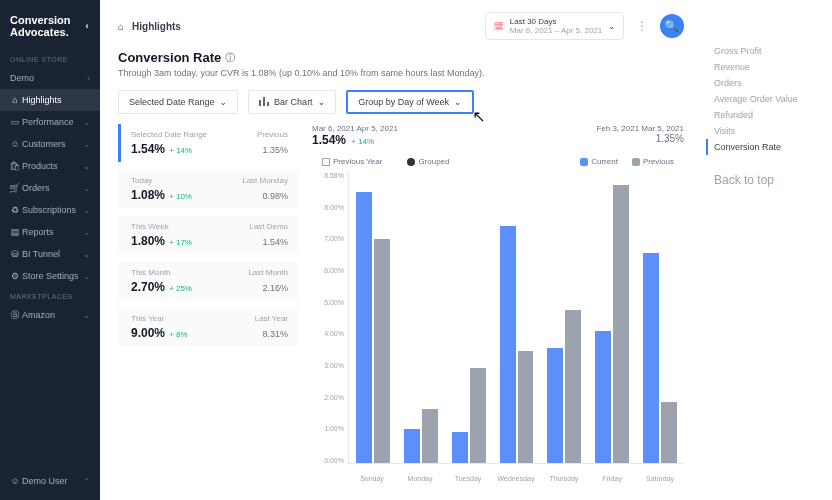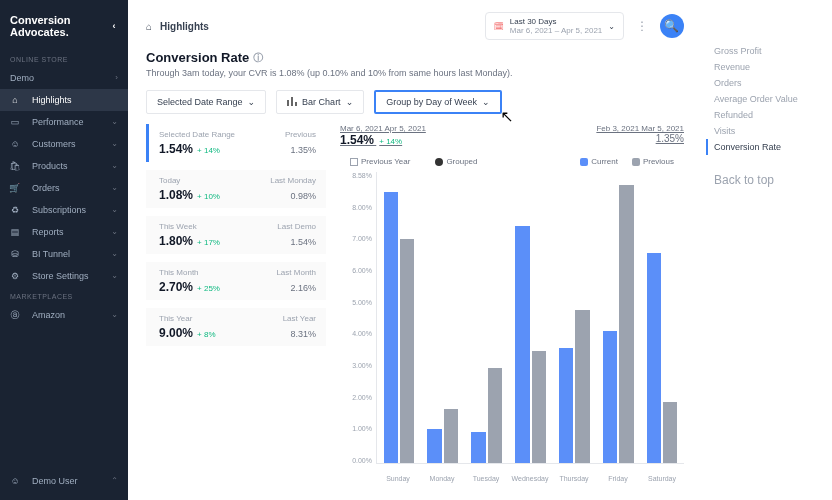--- a/index.html
+++ b/index.html
@@ -1,21 +1,21 @@
 <!DOCTYPE html>
 <html><head>
 <meta charset="utf-8">
 <style>
 * { margin:0; padding:0; box-sizing:border-box; font-family:Arial,Helvetica,sans-serif; }
 body { background:#fff; width:832px; height:500px; overflow:hidden; }
 .app { display:flex; width:100%; height:100%; box-shadow:0 10px 30px rgba(0,0,0,0.15); }
-.sidebar { width:128px; background:#1a2332; color:#a0aec0; font-size:9px; display:flex; flex-direction:column; padding:8px 0; }
+.sidebar { width:100px; background:#1a2332; color:#a0aec0; font-size:9px; display:flex; flex-direction:column; padding:8px 0; }
 .logo { color:#fff; font-weight:700; font-size:11px; padding:6px 10px 12px 10px; display:flex; align-items:center; justify-content:space-between; }
 .section-label { font-size:7px; letter-spacing:0.5px; color:#6b7280; padding:6px 10px 4px 10px; }
-.nav-item { display:flex; align-items:flex-start; padding:6px 10px; cursor:pointer; gap:12px; font-size:9px; }
+.nav-item { display:flex; align-items:flex-end; padding:6px 10px; cursor:pointer; gap:2px; font-size:9px; }
 .nav-item.active { background:#2d3748; color:#fff; }
 .nav-item .chev { margin-left:auto; font-size:8px; color:#6b7280; }
 .nav-item.demo-user { margin-top:auto; }
 .ico { width:10px; height:10px; display:inline-flex; align-items:center; justify-content:center; font-size:9px; }
 .main { flex:1; background:#fff; display:flex; position:relative; }
 .content { flex:1; padding:12px 18px 18px 18px; display:flex; flex-direction:column; min-width:0;}
 .topbar { display:flex; align-items:center; gap:8px; font-size:10px; color:#374151; margin-bottom:10px; }
 .topbar .spacer { flex:1; }
 .daterange { display:flex; align-items:center; gap:6px; border:1px solid #e5e7eb; border-radius:4px; padding:4px 8px; font-size:8px; }
 .daterange .cal { color:#ef4444; }
@@ -30,21 +30,21 @@
 .panel-row { display:flex; gap:14px; flex:1; min-height:0;}
 .cards { width:180px; display:flex; flex-direction:column; gap:8px; }
 .card { border-left:3px solid transparent; padding:6px 10px; background:#fafafa; font-size:9px; color:#6b7280; }
 .card.active { border-left-color:#3b82f6; background:#fff;}
 .card .row { display:flex; justify-content:space-between; align-items:baseline; }
 .card .lbl { font-size:8px; color:#9ca3af; margin-bottom:3px; display:block;}
 .card .val { font-size:12px; font-weight:700; color:#111827; }
 .card .chg { font-size:8px; color:#10b981; margin-left:4px; }
 .card .prev { font-size:9px; color:#6b7280; }
 .chart-area { flex:1; display:flex; flex-direction:column; min-width:0;}
-.chart-hdr { display:flex; justify-content:space-between; font-size:8px; color:#6b7280; margin-bottom:4px;text-decoration:underline;}
+.chart-hdr { display:flex; justify-content:space-between; font-size:8px; color:#6b7280; margin-bottom:4px;}
 .chart-hdr .big { font-size:12px; font-weight:700; color:#111827; }
 .chart-hdr .green { color:#10b981; font-size:8px; margin-left:3px;}
 .legend { display:flex; gap:25px; font-size:8px; color:#6b7280; margin:6px 0 6px 10px; align-items:center; }
 .legend .sw { width:8px; height:8px; border-radius:2px; display:inline-block; margin-right:3px; vertical-align:middle;}
 .legend .sq { width:8px; height:8px; border:1px solid #9ca3af; display:inline-block; margin-right:3px; vertical-align:middle;}
 .legend .right { margin-left:auto; display:flex; gap:14px; padding-right:10px;padding-left:32px;}
 .chart { flex:1; position:relative; display:flex; padding-left:36px; padding-bottom:18px; min-height:0;}
 .yaxis { position:absolute; left:0; top:0; bottom:18px; width:32px; display:flex; flex-direction:column-reverse; justify-content:space-between; font-size:7px; color:#9ca3af; text-align:right; }
 .bars { flex:1; display:flex; align-items:flex-end; gap:8px; border-left:1px solid #e5e7eb; border-bottom:1px solid #e5e7eb; padding:0 4px; position:relative;}
 .group { flex:1; display:flex; align-items:flex-end; justify-content:center; gap:2px; height:100%; position:relative;}

